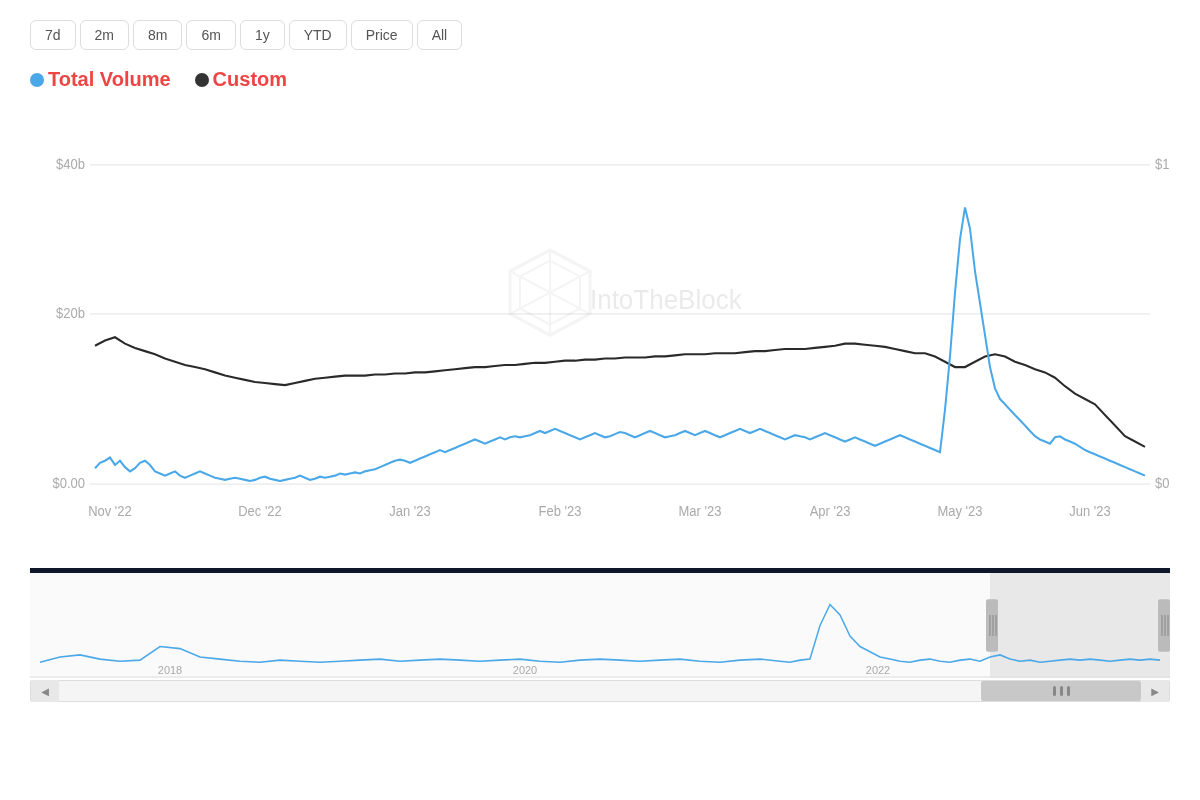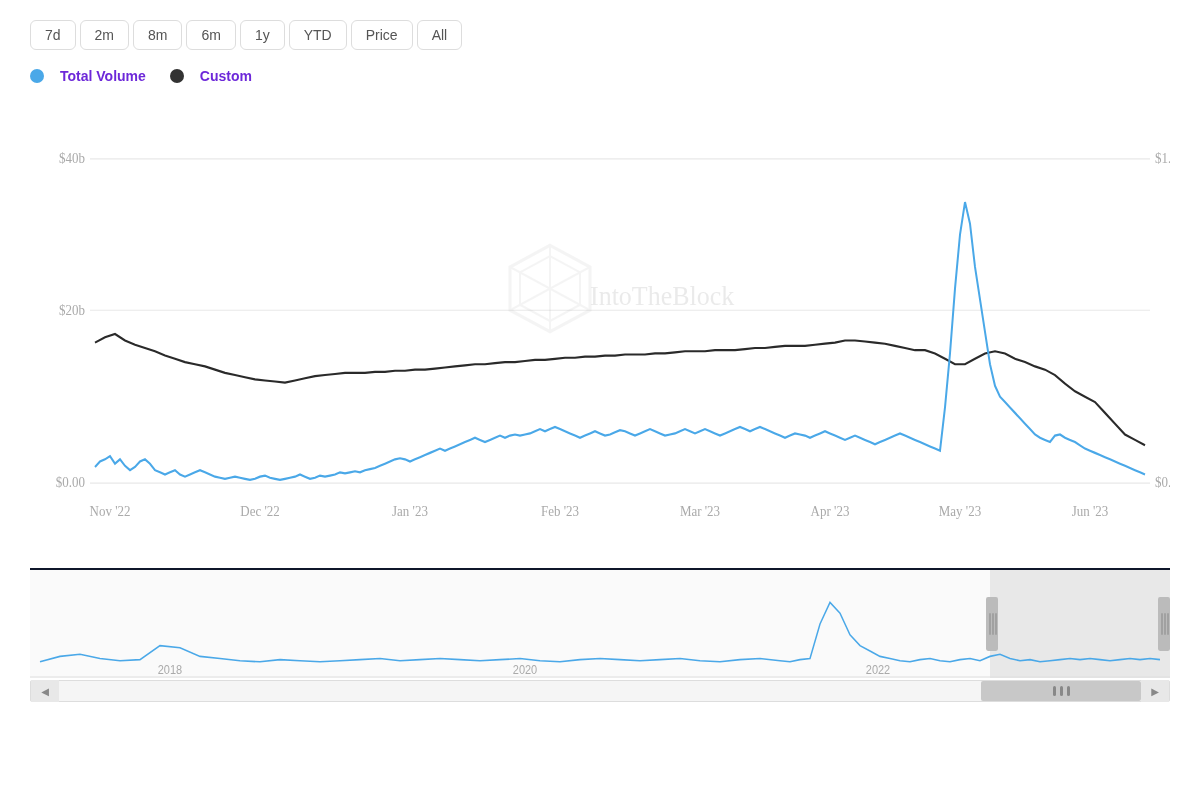--- a/index.html
+++ b/index.html
@@ -38,54 +38,53 @@
     
     .legend {
       display: flex;
       gap: 24px;
       margin-bottom: 10px;
       align-items: center;
     }
     .legend-item {
       display: flex;
       align-items: center;
-      gap: 16px;
-      font-size: 14px;
+      gap: 4px;
+      font-size: 20px;
       font-weight: 600;
-      color: #6d28d9;
+      color: #ef4444;
     }
     .legend-dot {
       width: 14px;
       height: 14px;
       border-radius: 50%;
     }
     .legend-dot.blue { background: #4aa8e8; }
     .legend-dot.dark { background: #333; }
     
     .chart-wrapper {
       position: relative;
       flex: 1;
       display: flex;
       flex-direction: column;
     }
     .main-chart {
       position: relative;
       flex: 1;
       min-height: 0;
-      font-family: Liberation Serif, serif;
     }
     .chart-svg {
       width: 100%;
       height: 100%;
     }
     
     .mini-chart-container {
       height: 110px;
       position: relative;
-      border-top: 2px solid #0f172a;
+      border-top: 5px solid #0f172a;
       margin-top: 20px;
     }
     .mini-chart-svg {
       width: 100%;
       height: 100%;
     }
     
     .scrollbar-area {
       height: 22px;
       background: #f5f5f5;

